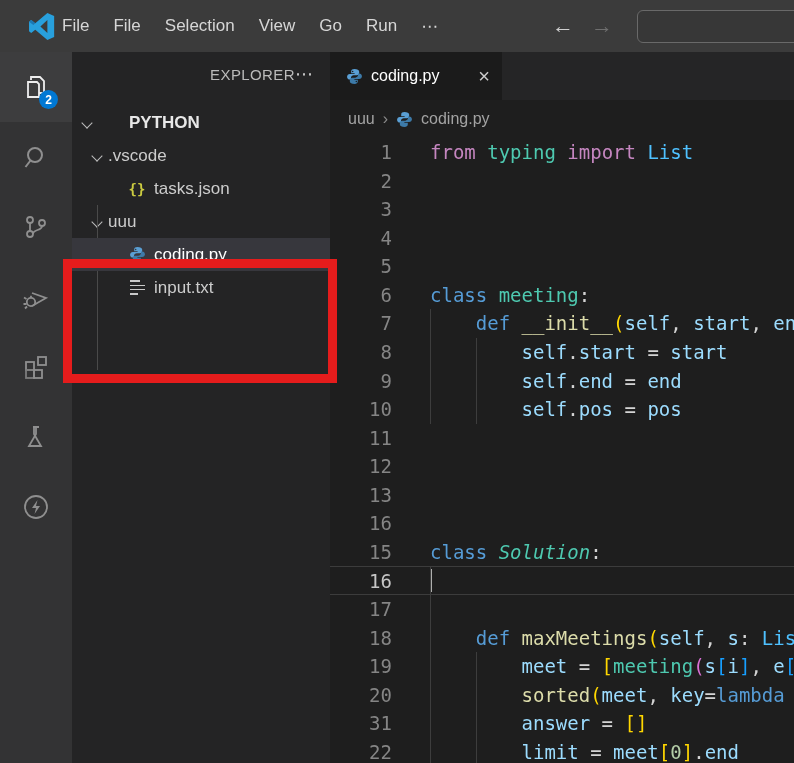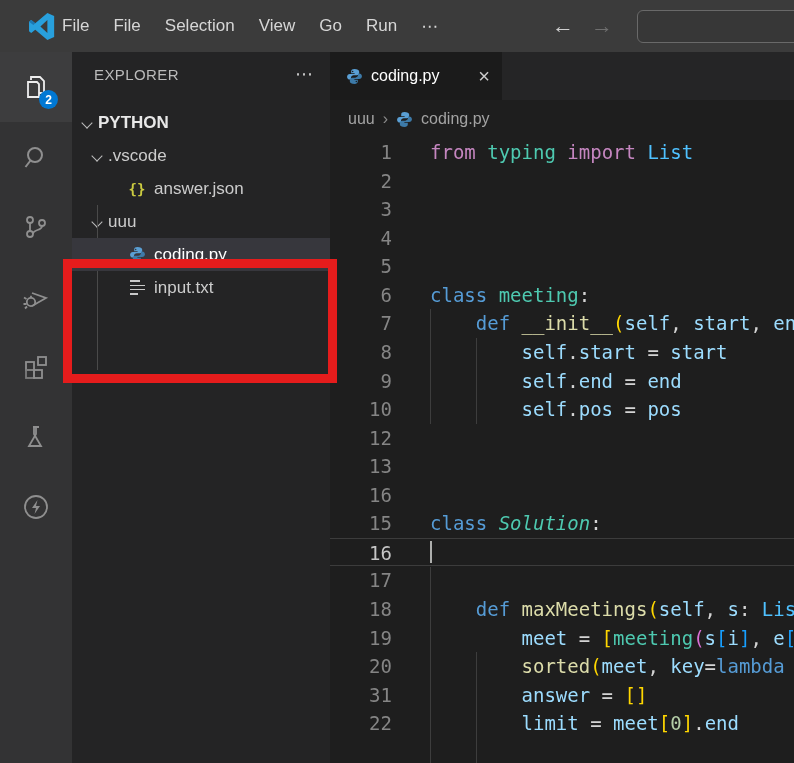--- a/index.html
+++ b/index.html
@@ -19,21 +19,21 @@
 
   
   .activitybar { position:absolute; left:0; top:52px; width:72px; height:711px; background:#333334; }
   .ab-item { position:relative; width:72px; height:70px; display:flex; align-items:center; justify-content:center; }
   .ab-item svg { width:28px; height:28px; }
   .ab-item.active { background:#3d3d3e; }
   .ab-badge { position:absolute; right:14px; bottom:13px; min-width:19px; height:19px; border-radius:10px; background:#0078d4; color:#fff; font-size:12px; font-weight:bold; display:flex; align-items:center; justify-content:center; }
 
   
   .sidebar { position:absolute; left:72px; top:52px; width:258px; height:711px; background:#242425; }
-  .sb-header { position:absolute; left:0; top:0; width:258px; height:44px; display:flex; align-items:center; padding:0 16px 0 22px; }
+  .sb-header { position:absolute; left:0; top:0; width:258px; height:44px; display:flex; align-items:center; padding:0 16px 0 22px;text-align:right; }
   .sb-title { color:#bbbbbb; font-size:15px; letter-spacing:0.4px; flex:1; }
   .sb-actions { color:#cccccc; font-size:18px; letter-spacing:1px; }
   .tree { position:absolute; left:0; top:54px; width:258px; }
   .tree-row { position:relative; height:33px; display:flex; align-items:center; color:#cccccc; font-size:17px; }
   .tree-row.selected { background:#37373d; color:#ffffff; }
   .tree-row.root { font-weight:bold; color:#e8e8e8; }
   .chev { width:16px; height:16px; position:relative; flex:0 0 16px; margin-right:4px; }
   .chev::before { content:""; position:absolute; top:4px; left:5px; width:7px; height:7px; border-right:1.6px solid #bdbdbd; border-bottom:1.6px solid #bdbdbd; }
   .chev.expanded::before { transform:rotate(45deg); }
   .chev.collapsed::before { transform:rotate(-45deg); left:3px; }
@@ -151,32 +151,32 @@
         </svg>
       </div>
     </div>
 
   <div class="sidebar">
     <div class="sb-header">
       <span class="sb-title">EXPLORER</span>
       <span class="sb-actions">⋯</span>
     </div>
     <div class="tree">
-        <div class="tree-row root" style="padding-left: 6px;">
+        <div class="tree-row root" style="padding-left: 6px; gap: 31px;">
           <span class="chev expanded"></span>
           <span>PYTHON</span>
         </div>
         <div class="tree-row" style="padding-left: 16px;">
           <span class="chev expanded"></span>
           <span>.vscode</span>
         </div>
         <div class="tree-row" style="padding-left: 36px;">
           <span class="chev none"></span>
           <span class="fi fi-json">{}</span>
-          <span>answer.json</span>
+          <span>tasks.json</span>
         </div>
         <div class="tree-row" style="padding-left: 16px;">
           <span class="chev expanded"></span>
           <span>uuu</span>
         </div>
         <div class="tree-row selected" style="padding-left: 36px;">
           <span class="chev none"></span>
           <span class="fi">
             <svg viewBox="0 0 16 16" width="17" height="17">
               <path fill="#5a9fd4" d="M7.9 1C6.1 1 4.9 1.8 4.9 3.2V5h3.2v.6H3.6C2.1 5.6 1 6.7 1 8.2c0 1.6 1.1 2.7 2.6 2.7h1.1V9.3c0-1.3 1.2-2.4 2.6-2.4h3c1.2 0 2.1-.9 2.1-2.1V3.2C12.4 1.9 10.6 1 7.9 1zM6.3 2.5c.4 0 .7.3.7.7s-.3.7-.7.7-.7-.3-.7-.7.3-.7.7-.7z"></path>
@@ -230,20 +230,21 @@
     <div class="code-line"><span class="gutter">1</span><span class="lc"><span style="color: rgb(197, 134, 192);">from</span><span style="color: rgb(212, 212, 212);"> </span><span style="color: rgb(78, 201, 176);">typing</span><span style="color: rgb(212, 212, 212);"> </span><span style="color: rgb(197, 134, 192);">import</span><span style="color: rgb(212, 212, 212);"> </span><span style="color: rgb(79, 193, 255);">List</span></span></div>
         <div class="code-line"><span class="gutter">2</span><span class="lc"></span></div>
         <div class="code-line"><span class="gutter">3</span><span class="lc"></span></div>
         <div class="code-line"><span class="gutter">4</span><span class="lc"></span></div>
         <div class="code-line"><span class="gutter">5</span><span class="lc"></span></div>
         <div class="code-line"><span class="gutter">6</span><span class="lc"><span style="color: rgb(86, 156, 214);">class</span><span style="color: rgb(212, 212, 212);"> </span><span style="color: rgb(78, 201, 176);">meeting</span><span style="color: rgb(212, 212, 212);">:</span></span></div>
         <div class="code-line"><span class="gutter">7</span><span class="lc"><span style="color: rgb(212, 212, 212);">    </span><span style="color: rgb(86, 156, 214);">def</span><span style="color: rgb(212, 212, 212);"> </span><span style="color: rgb(220, 220, 170);">__init__</span><span style="color: rgb(255, 215, 0);">(</span><span style="color: rgb(156, 220, 254);">self</span><span style="color: rgb(212, 212, 212);">, </span><span style="color: rgb(156, 220, 254);">start</span><span style="color: rgb(212, 212, 212);">, </span><span style="color: rgb(156, 220, 254);">en</span></span></div>
         <div class="code-line"><span class="gutter">8</span><span class="lc"><span style="color: rgb(212, 212, 212);">        </span><span style="color: rgb(156, 220, 254);">self</span><span style="color: rgb(212, 212, 212);">.</span><span style="color: rgb(156, 220, 254);">start</span><span style="color: rgb(212, 212, 212);"> = </span><span style="color: rgb(156, 220, 254);">start</span></span></div>
         <div class="code-line"><span class="gutter">9</span><span class="lc"><span style="color: rgb(212, 212, 212);">        </span><span style="color: rgb(156, 220, 254);">self</span><span style="color: rgb(212, 212, 212);">.</span><span style="color: rgb(156, 220, 254);">end</span><span style="color: rgb(212, 212, 212);"> = </span><span style="color: rgb(156, 220, 254);">end</span></span></div>
         <div class="code-line"><span class="gutter">10</span><span class="lc"><span style="color: rgb(212, 212, 212);">        </span><span style="color: rgb(156, 220, 254);">self</span><span style="color: rgb(212, 212, 212);">.</span><span style="color: rgb(156, 220, 254);">pos</span><span style="color: rgb(212, 212, 212);"> = </span><span style="color: rgb(156, 220, 254);">pos</span></span></div>
+        <div class="code-line"><span class="gutter">11</span><span class="lc"></span></div>
         <div class="code-line"><span class="gutter">12</span><span class="lc"></span></div>
         <div class="code-line"><span class="gutter">13</span><span class="lc"></span></div>
         <div class="code-line"><span class="gutter">16</span><span class="lc"></span></div>
         <div class="code-line"><span class="gutter">15</span><span class="lc"><span style="color: rgb(86, 156, 214);">class</span><span style="color: rgb(212, 212, 212);"> </span><span style="color: rgb(78, 201, 176); font-style: italic;">Solution</span><span style="color: rgb(212, 212, 212);">:</span></span></div>
         <div class="code-line active"><span class="gutter">16</span><span class="lc"></span><span class="cursor"></span></div>
         <div class="code-line"><span class="gutter">17</span><span class="lc"></span></div>
         <div class="code-line"><span class="gutter">18</span><span class="lc"><span style="color: rgb(212, 212, 212);">    </span><span style="color: rgb(86, 156, 214);">def</span><span style="color: rgb(212, 212, 212);"> </span><span style="color: rgb(220, 220, 170);">maxMeetings</span><span style="color: rgb(255, 215, 0);">(</span><span style="color: rgb(156, 220, 254);">self</span><span style="color: rgb(212, 212, 212);">, </span><span style="color: rgb(156, 220, 254);">s</span><span style="color: rgb(212, 212, 212);">: </span><span style="color: rgb(79, 193, 255);">Lis</span></span></div>
         <div class="code-line"><span class="gutter">19</span><span class="lc"><span style="color: rgb(212, 212, 212);">        </span><span style="color: rgb(156, 220, 254);">meet</span><span style="color: rgb(212, 212, 212);"> = </span><span style="color: rgb(255, 215, 0);">[</span><span style="color: rgb(78, 201, 176);">meeting</span><span style="color: rgb(218, 112, 214);">(</span><span style="color: rgb(156, 220, 254);">s</span><span style="color: rgb(23, 159, 255);">[</span><span style="color: rgb(156, 220, 254);">i</span><span style="color: rgb(23, 159, 255);">]</span><span style="color: rgb(212, 212, 212);">, </span><span style="color: rgb(156, 220, 254);">e</span><span style="color: rgb(23, 159, 255);">[</span></span></div>
         <div class="code-line"><span class="gutter">20</span><span class="lc"><span style="color: rgb(212, 212, 212);">        </span><span style="color: rgb(220, 220, 170);">sorted</span><span style="color: rgb(255, 215, 0);">(</span><span style="color: rgb(156, 220, 254);">meet</span><span style="color: rgb(212, 212, 212);">, </span><span style="color: rgb(156, 220, 254);">key</span><span style="color: rgb(212, 212, 212);">=</span><span style="color: rgb(86, 156, 214);">lambda</span></span></div>
         <div class="code-line"><span class="gutter">31</span><span class="lc"><span style="color: rgb(212, 212, 212);">        </span><span style="color: rgb(156, 220, 254);">answer</span><span style="color: rgb(212, 212, 212);"> = </span><span style="color: rgb(255, 215, 0);">[]</span></span></div>

